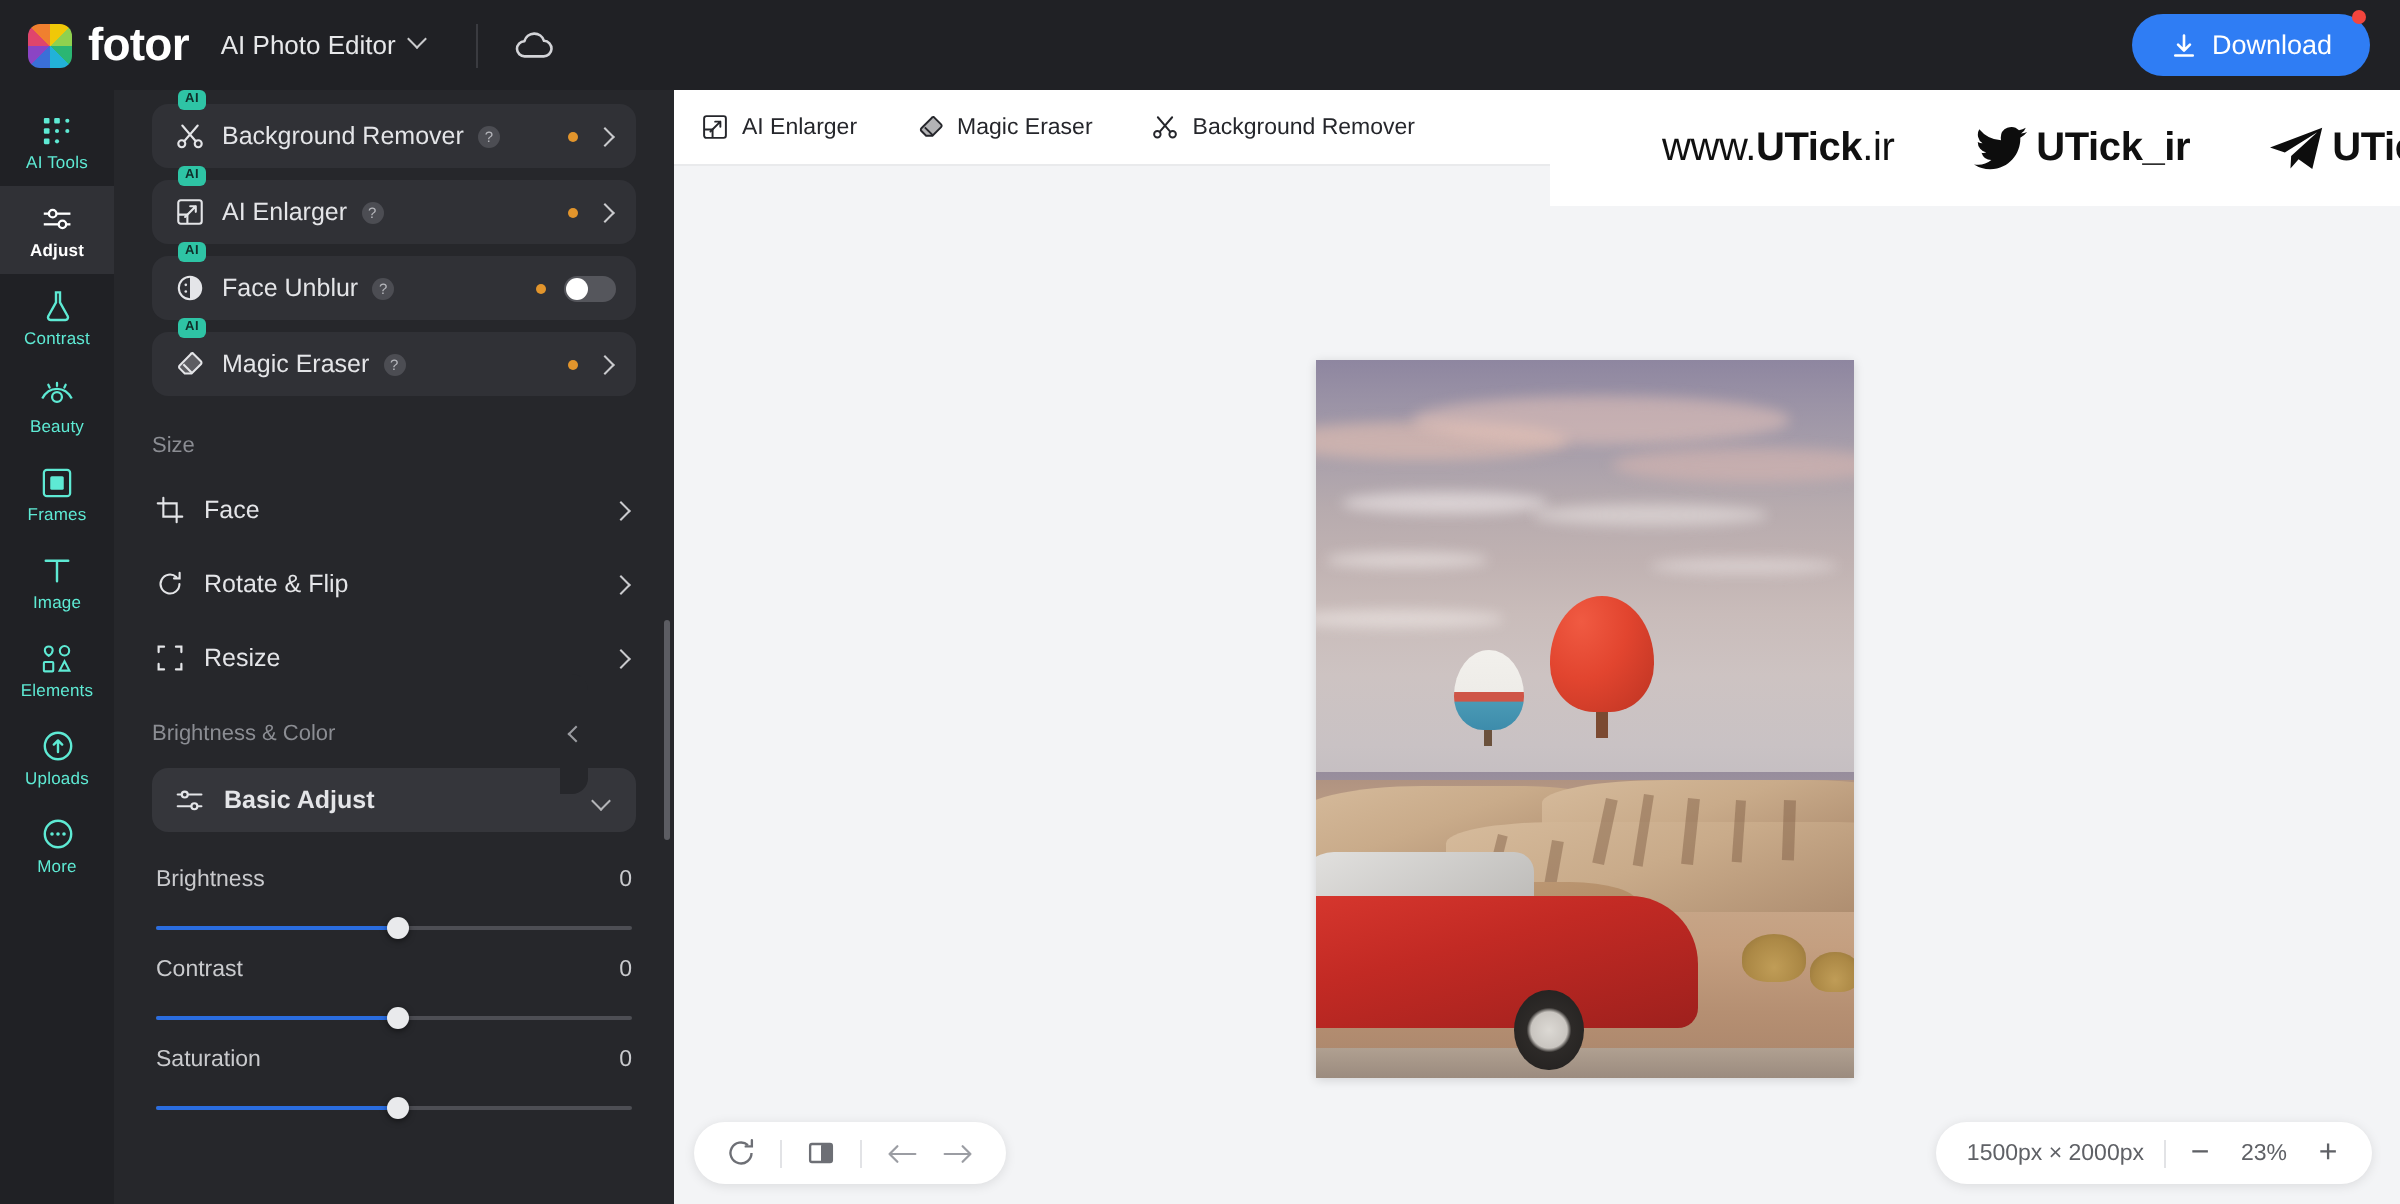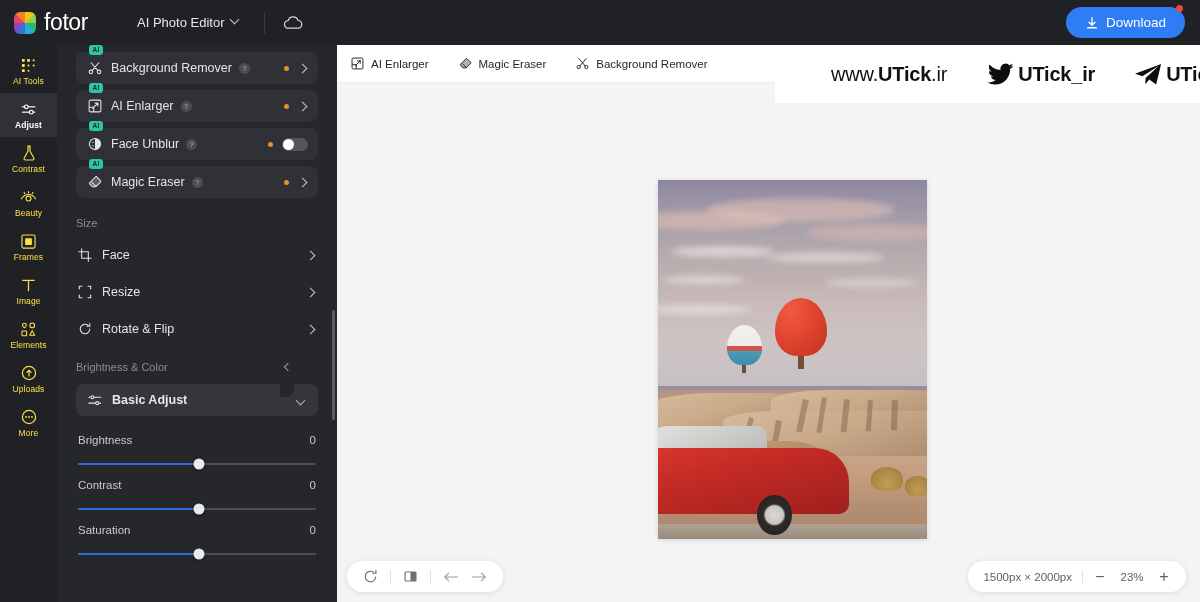--- a/index.html
+++ b/index.html
@@ -30,25 +30,25 @@
         #2bb673 90deg 135deg,
         #22b2d8 135deg 180deg,
         #3a6fd8 180deg 225deg,
         #8b44c4 225deg 270deg,
         #e0456c 270deg 315deg,
         #f0802f 315deg 360deg);
     flex: none;
   }
   .logo-text {
     color: #fff; font-size: 23px; letter-spacing: -0.4px;
-    font-weight: 400; line-height: 1;
+    font-weight: 700; line-height: 1;
   }
   .app-switch {
     display: flex; align-items: flex-start; gap: 7px;
-    margin-left: 45px; color: #e7e8ea; font-size: 13px;
+    margin-left: 12px; color: #e7e8ea; font-size: 13px;
     padding: 6px 4px; cursor: pointer; white-space: nowrap;
   }
   .chev-d { width: 9px; height: 9px; position: relative; display: inline-block; opacity: .85; }
   .chev-d::before {
     content: ""; position: absolute; left: 0; top: 1px;
     width: 6px; height: 6px;
     border-right: 1.5px solid currentColor; border-bottom: 1.5px solid currentColor;
     transform: rotate(45deg);
   }
   .open-group {
@@ -92,21 +92,21 @@
 
   
   .rail {
     width: 57px; min-width: 57px; background: #202125;
     display: flex; flex-direction: column; align-items: center;
     padding-top: 4px; position: relative; z-index: 30;
   }
   .rail-item {
     width: 57px; height: 44px;
     display: flex; flex-direction: column; align-items: center; justify-content: center;
-    gap: 3px; cursor: pointer; color: #fde047;
+    gap: 3px; cursor: pointer; color: #5eead4;
   }
   .rail-item.active { background: #303136; color: #fff; }
   .rail-item .rl { font-size: 8.5px; line-height: 1; letter-spacing: .1px; }
   .rail-item.active .rl { font-weight: 700; }
   .rail-ico { height: 17px; display: flex; align-items: center; justify-content: center; }
 
   
   .panel {
     width: 280px; min-width: 280px;
     background: #26272b;
@@ -553,37 +553,37 @@
               <path d="M4.2 1v10.8h10.8M1 4.2h10.8V15"></path>
             </svg>
           </span>
           <span class="row-name">Face</span>
           <span class="spacer"></span>
           <span class="chev-r"></span>
         </div>
 
         <div class="row-item">
           <span class="row-ico">
-            <svg width="14" height="14" viewBox="0 0 16 16" fill="none" stroke="currentColor" stroke-width="1.25" stroke-linecap="round">
-              <path d="M1.5 4.6V1.5h3.1M11.4 1.5h3.1v3.1M14.5 11.4v3.1h-3.1M4.6 14.5H1.5v-3.1"></path>
-            </svg>
-          </span>
-          <span class="row-name">Resize</span>
-          <span class="spacer"></span>
-          <span class="chev-r"></span>
-        </div>
-
-        <div class="row-item">
-          <span class="row-ico">
             <svg width="14" height="14" viewBox="0 0 16 16" fill="none" stroke="currentColor" stroke-width="1.2" stroke-linecap="round">
               <path d="M13.4 8a5.4 5.4 0 1 1-1.8-4"></path>
               <path d="M13.5 1.6v3.2h-3.2"></path>
             </svg>
           </span>
           <span class="row-name">Rotate &amp; Flip</span>
+          <span class="spacer"></span>
+          <span class="chev-r"></span>
+        </div>
+
+        <div class="row-item">
+          <span class="row-ico">
+            <svg width="14" height="14" viewBox="0 0 16 16" fill="none" stroke="currentColor" stroke-width="1.25" stroke-linecap="round">
+              <path d="M1.5 4.6V1.5h3.1M11.4 1.5h3.1v3.1M14.5 11.4v3.1h-3.1M4.6 14.5H1.5v-3.1"></path>
+            </svg>
+          </span>
+          <span class="row-name">Resize</span>
           <span class="spacer"></span>
           <span class="chev-r"></span>
         </div>
 
         <div class="sec-head" style="padding-top:10px;">Brightness &amp; Color</div>
 
         <div class="basic-adjust">
           <span class="row-ico">
             <svg width="14" height="13" viewBox="0 0 16 14" fill="none" stroke="currentColor" stroke-width="1.25" stroke-linecap="round">
               <line x1="1" y1="3.3" x2="14.5" y2="3.3"></line>

